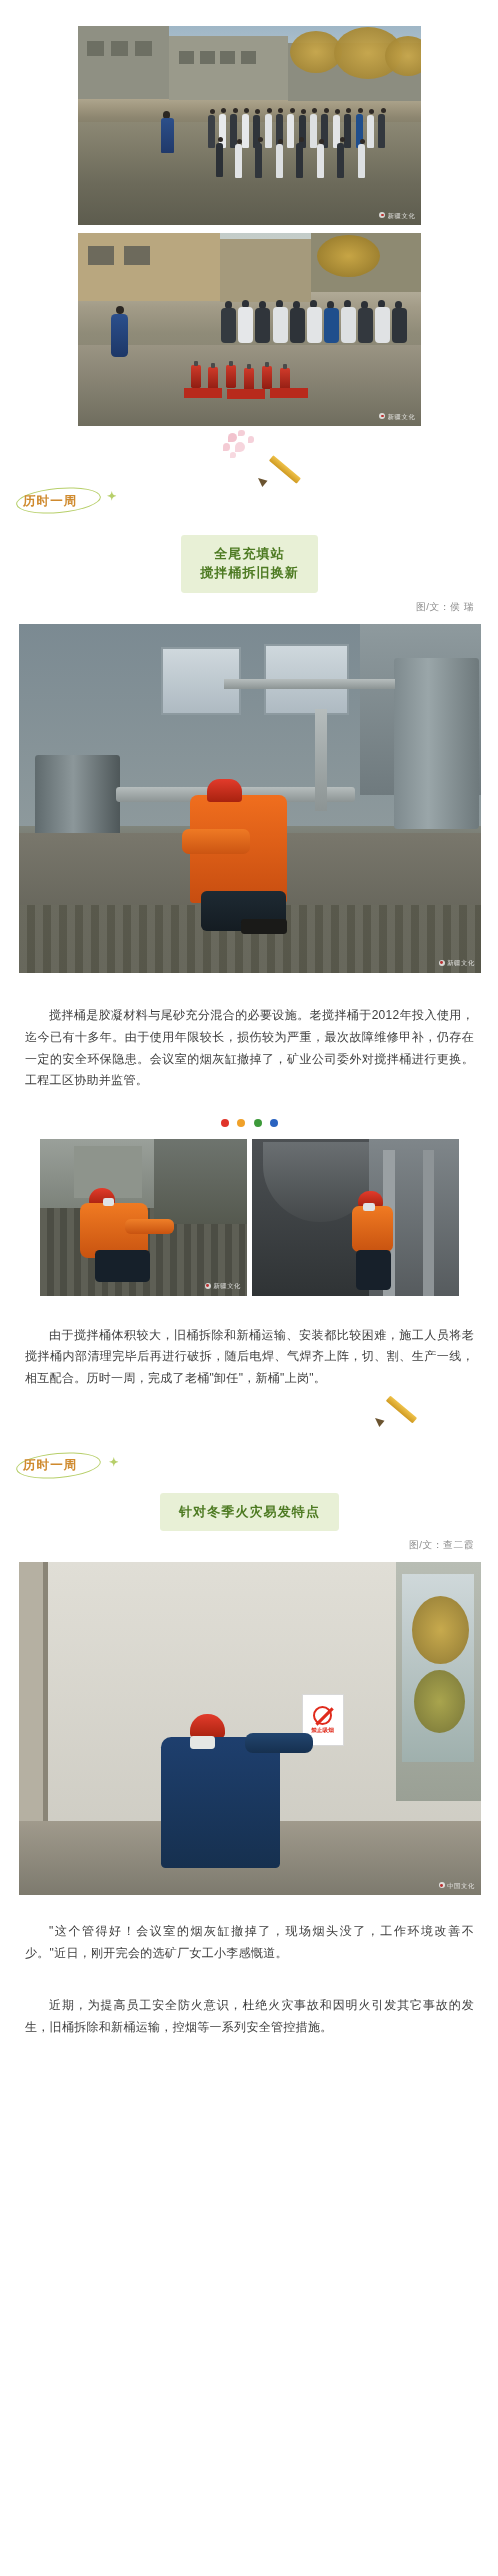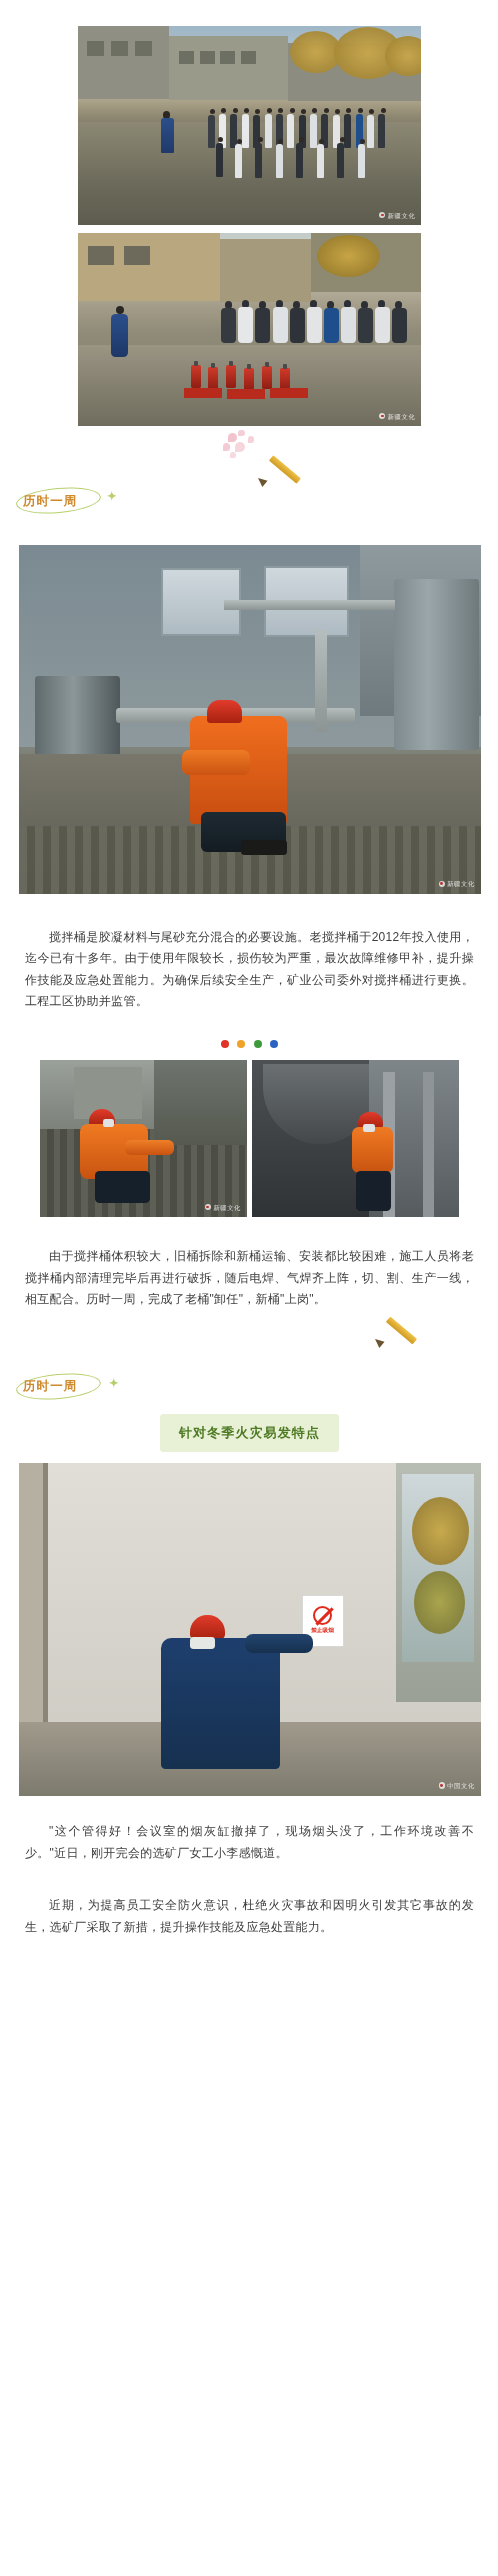--- a/index.html
+++ b/index.html
@@ -414,21 +414,28 @@
     <span class="txt">历时一周</span>
   </div>
 
   <div class="pencil" style="height:0;">
     <div style="position:absolute;left:267px;top:-55px;width:36px;height:6.8px;background:linear-gradient(#efc24a,#cf9a22);transform:rotate(40deg);border-radius:1.1px;"></div>
     <div style="position:absolute;left:257px;top:-44px;width:0;height:0;border-right:9px solid #6b5430;border-top:4px solid transparent;border-bottom:4px solid transparent;transform:rotate(40deg);"></div>
   </div>
 
   <div class="gap-24"></div>
 
-
+  <div class="gbox-wrap">
+    <div class="gbox">
+      <span class="l">全尾充填站</span>
+      <span class="l">搅拌桶拆旧换新</span>
+    </div>
+  </div>
+
+  <div class="credit">图/文：侯  瑞</div>
 
   <div class="gap-18"></div>
 
   <div class="photo-wrap">
     <div class="photo ph3">
 
       <div style="position:absolute;left:0;top:0;right:0;height:58%;background:linear-gradient(#7b8a92,#8d999c);"></div>
       <div class="win" style="left:142px;top:23px;width:80px;height:68px;"></div>
       <div class="win" style="left:245px;top:20.5px;width:85px;height:71px;"></div>
       <div style="position:absolute;left:341px;top:0;width:121px;height:171px;background:linear-gradient(#8e9a9e,#6f7a7e);"></div>
@@ -450,21 +457,21 @@
       <div style="position:absolute;left:163px;top:205px;width:68px;height:25px;border-radius:6.8px;background:linear-gradient(#ef7a24,#cb5412);"></div>
       <div style="position:absolute;left:182px;top:267px;width:85px;height:40px;border-radius:5.7px;background:linear-gradient(#1e2a33,#141c22);"></div>
       <div style="position:absolute;left:222px;top:295px;width:46px;height:15px;border-radius:3.4px;background:#1a1a18;"></div>
       <div class="wm wm-red"><span class="dot"></span><span>新疆文化</span></div>
     </div>
   </div>
 
   <div class="gap-24"></div>
 
   <div class="gap-12"></div>
-  <p class="para">搅拌桶是胶凝材料与尾砂充分混合的必要设施。老搅拌桶于2012年投入使用，迄今已有十多年。由于使用年限较长，损伤较为严重，最次故障维修甲补，提升操作技能及应急处置能力。为确保后续安全生产，矿业公司委外对搅拌桶进行更换。工程工区协助并监管。</p>
+  <p class="para">搅拌桶是胶凝材料与尾砂充分混合的必要设施。老搅拌桶于2012年投入使用，迄今已有十多年。由于使用年限较长，损伤较为严重，最次故障维修甲补，仍存在一定的安全环保隐患。会议室的烟灰缸撤掉了，矿业公司委外对搅拌桶进行更换。工程工区协助并监管。</p>
 
   <div class="dots">
     <span class="d1"></span>
     <span class="d2"></span>
     <span class="d3"></span>
     <span class="d4"></span>
   </div>
 
   <div class="pair">
     <div class="photo ph4">
@@ -512,20 +519,21 @@
   </div>
 
   <div class="gap-12"></div>
 
   <div class="gbox-wrap">
     <div class="gbox">
       <span class="l">针对冬季火灾易发特点</span>
     </div>
   </div>
 
+  <div class="credit">图/文：查二霞</div>
 
   <div class="gap-18"></div>
 
   <div class="photo-wrap">
     <div class="photo ph6">
       <div class="wall"></div>
 
       <div style="position:absolute;right:0;top:0;width:85px;height:239px;background:linear-gradient(#b8bdb4,#9aa095);"></div>
       <div style="position:absolute;right:6.8px;top:11.4px;width:72px;height:188px;background:linear-gradient(#cfd8da,#9fb0ad);"></div>
       <div class="tree-blob" style="right:11.4px;top:34px;width:57px;height:68px;background:radial-gradient(#c8a63f,#8a7024);opacity:.9;"></div>
@@ -546,17 +554,17 @@
       <div style="position:absolute;left:226px;top:171px;width:68px;height:19.3px;border-radius:8px;background:linear-gradient(#22456f,#16304f);"></div>
       <div style="position:absolute;left:171px;top:174px;width:25px;height:12.5px;border-radius:3.4px;background:#e5e7e4;"></div>
       <div class="wm wm-red"><span class="dot"></span><span>中国文化</span></div>
     </div>
   </div>
 
   <div class="gap-24"></div>
 
   <p class="para">"这个管得好！会议室的烟灰缸撤掉了，现场烟头没了，工作环境改善不少。"近日，刚开完会的选矿厂女工小李感慨道。</p>
   <div class="gap-12"></div>
-  <p class="para">近期，为提高员工安全防火意识，杜绝火灾事故和因明火引发其它事故的发生，选矿厂采取了新措，提升操作技能及应急处置能力。</p>
+  <p class="para">近期，为提高员工安全防火意识，杜绝火灾事故和因明火引发其它事故的发生，旧桶拆除和新桶运输，控烟等一系列安全管控措施。</p>
 
   <div style="height:23px"></div>
 </div>
 
 
 </body></html>

